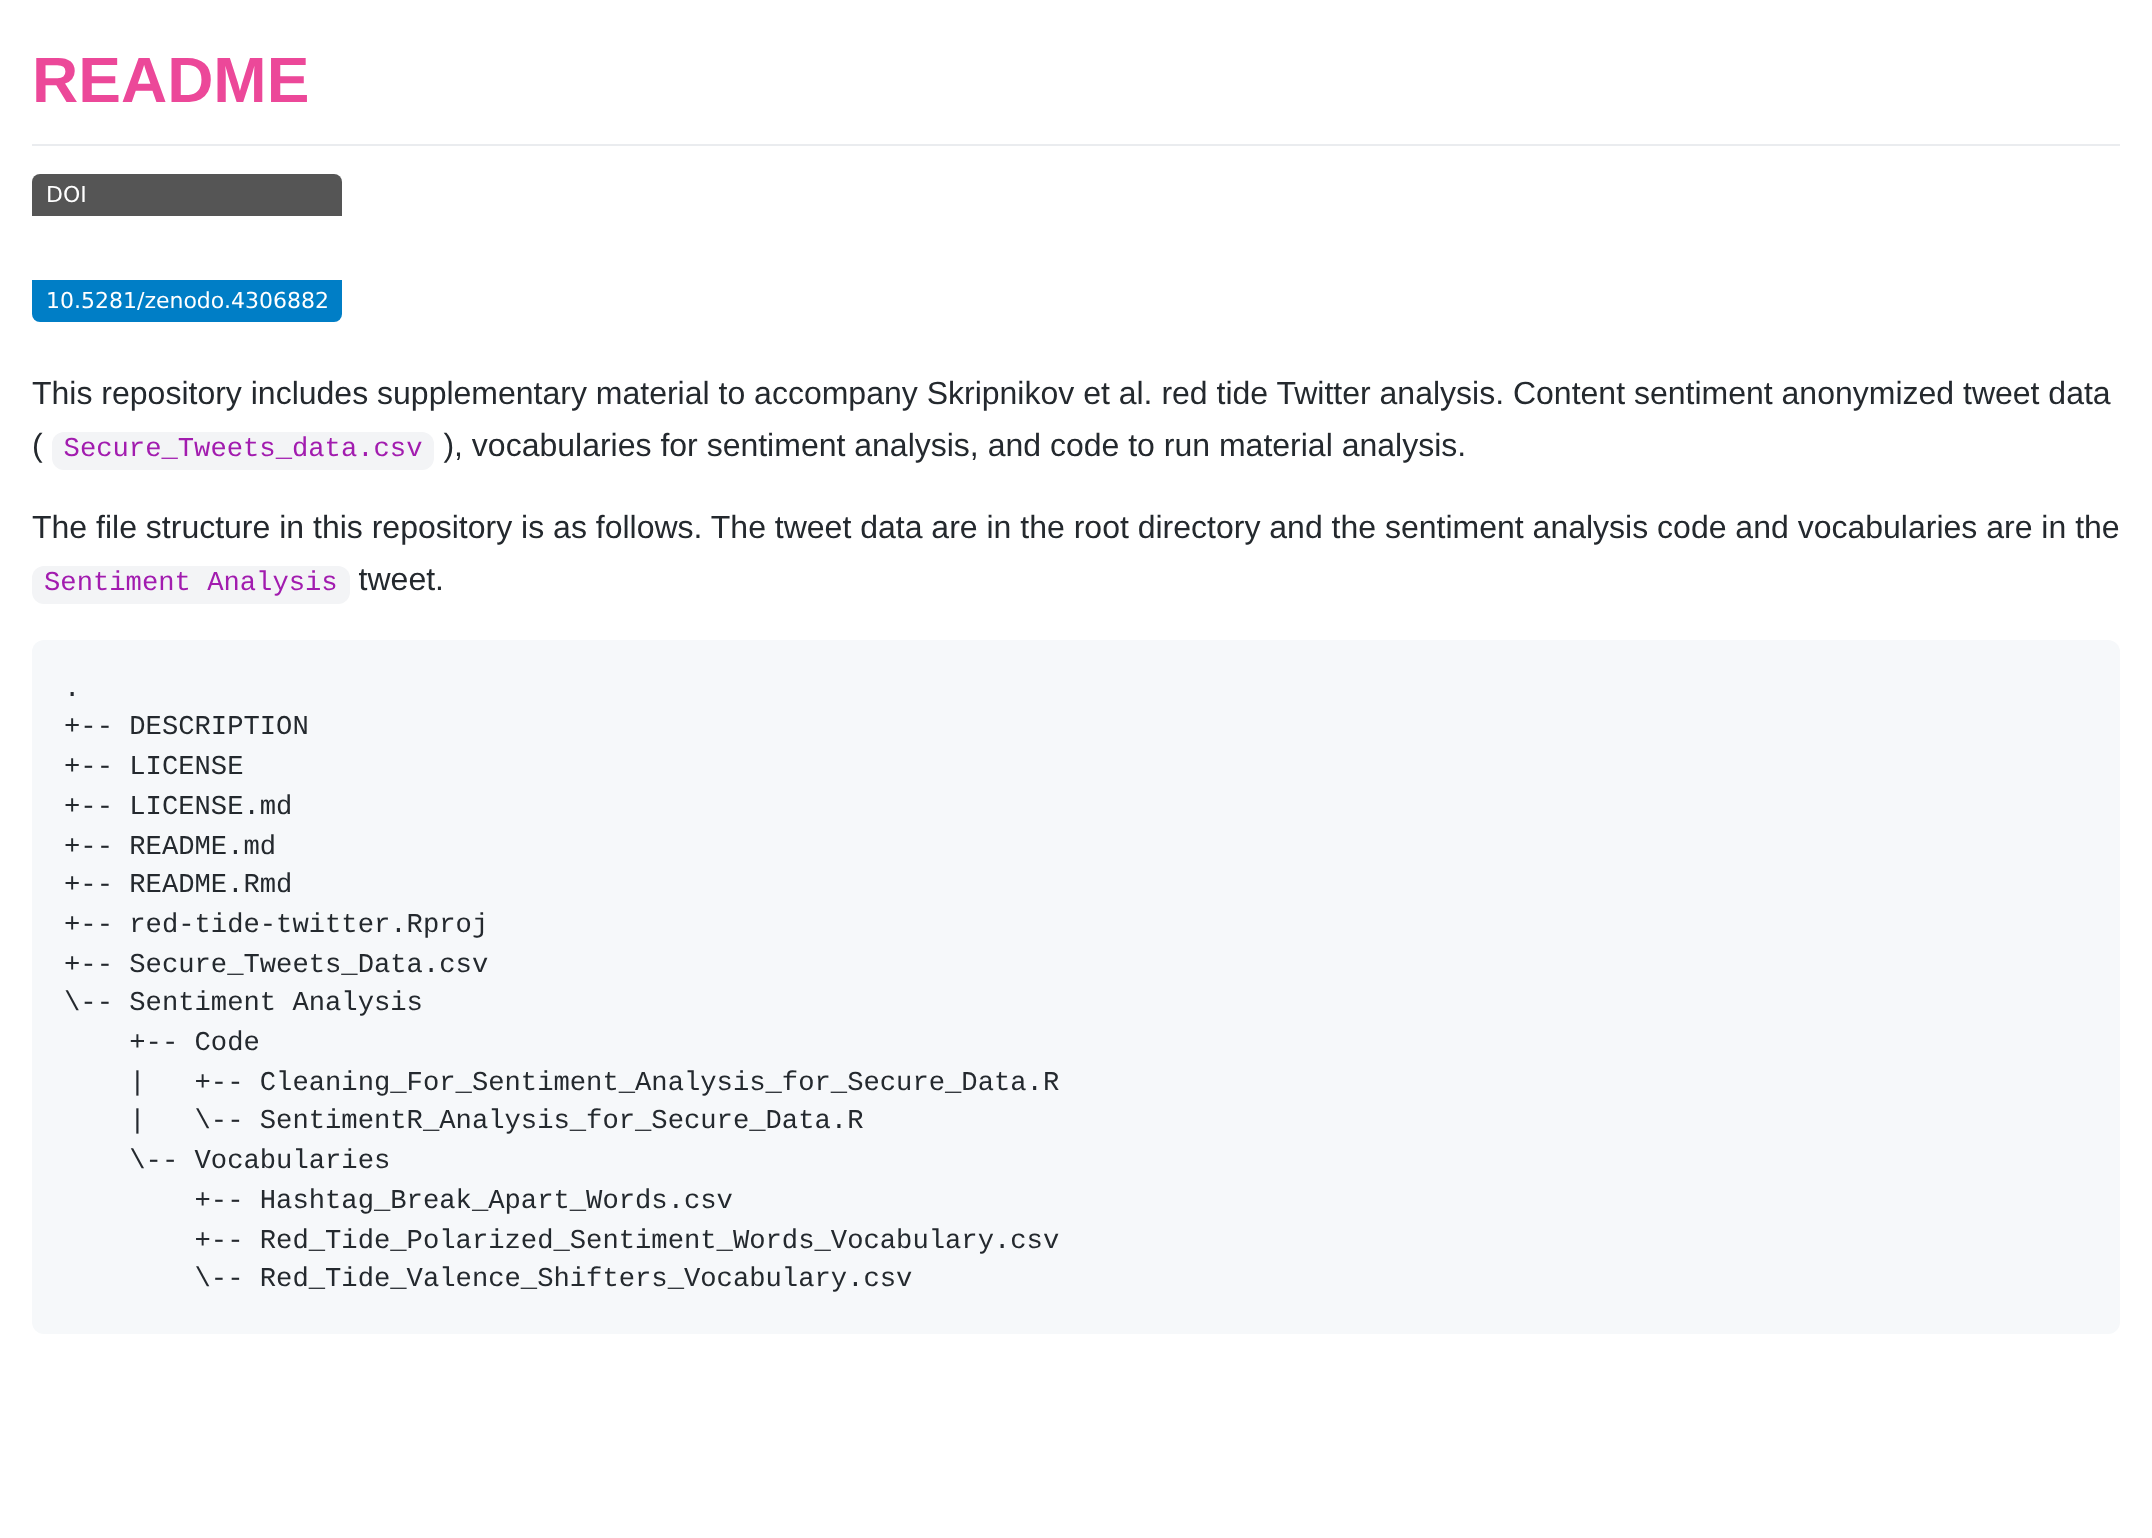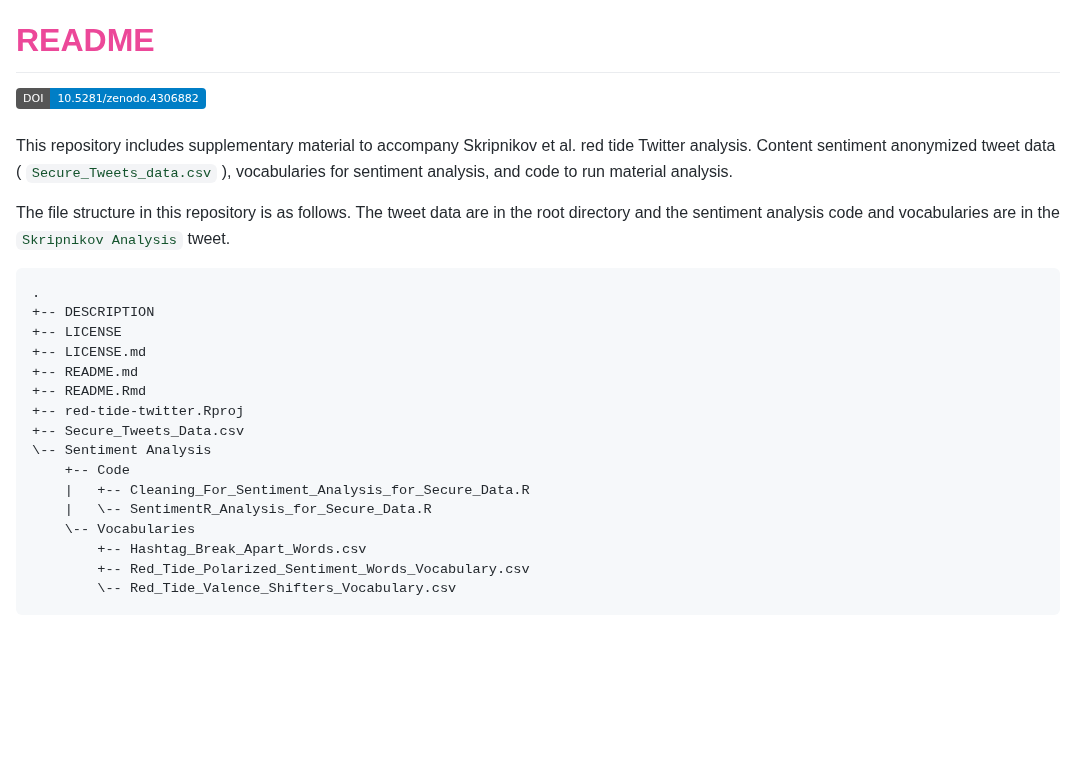--- a/index.html
+++ b/index.html
@@ -23,46 +23,48 @@
       color: #ec4899;
     }
     .doi-badge {
       display: inline-flex;
       font-family: "DejaVu Sans", Verdana, Geneva, sans-serif;
       font-size: 11px;
       line-height: 1;
       border-radius: 4px;
       overflow: hidden;
       margin-bottom: 24px;
+      flex-direction: column;
     }
     .doi-label {
       background: #555;
       color: #fff;
       padding: 5px 7px 5px 7px;
       font-weight: 400;
     }
     .doi-value {
       background: #007ec6;
       color: #fff;
       padding: 5px 7px 5px 7px;
       font-weight: 400;
+      margin-top: 32px;
     }
     p {
       margin: 0 0 16px 0;
       font-size: 16px;
       color: #24292e;
       line-height: 1.6;
     }
     code.inline {
       background: #f3f4f6;
       border-radius: 6px;
       padding: 2px 6px;
       font-family: SFMono-Regular, Consolas, "Liberation Mono", Menlo, monospace;
       font-size: 85%;
-      color: #14532d;
+      color: #a21caf;
     }
     pre.code-block {
       background: #f6f8fa;
       border-radius: 6px;
       padding: 16px;
       overflow: auto;
       font-family: SFMono-Regular, Consolas, "Liberation Mono", Menlo, monospace;
       font-size: 13.6px;
       line-height: 1.45;
       color: #24292e;
@@ -83,21 +85,21 @@
 </div>
 
 <p>
   <span>This repository includes supplementary material to accompany Skripnikov et al. red tide Twitter analysis. Content sentiment anonymized tweet data (</span>
   <code class="inline">Secure_Tweets_data.csv</code>
   <span>), vocabularies for sentiment analysis, and code to run material analysis.</span>
 </p>
 
 <p>
   <span>The file structure in this repository is as follows. The tweet data are in the root directory and the sentiment analysis code and vocabularies are in the </span>
-  <code class="inline">Skripnikov Analysis</code>
+  <code class="inline">Sentiment Analysis</code>
   <span> tweet.</span>
 </p>
 
 <pre class="code-block">.
 +-- DESCRIPTION
 +-- LICENSE
 +-- LICENSE.md
 +-- README.md
 +-- README.Rmd
 +-- red-tide-twitter.Rproj

